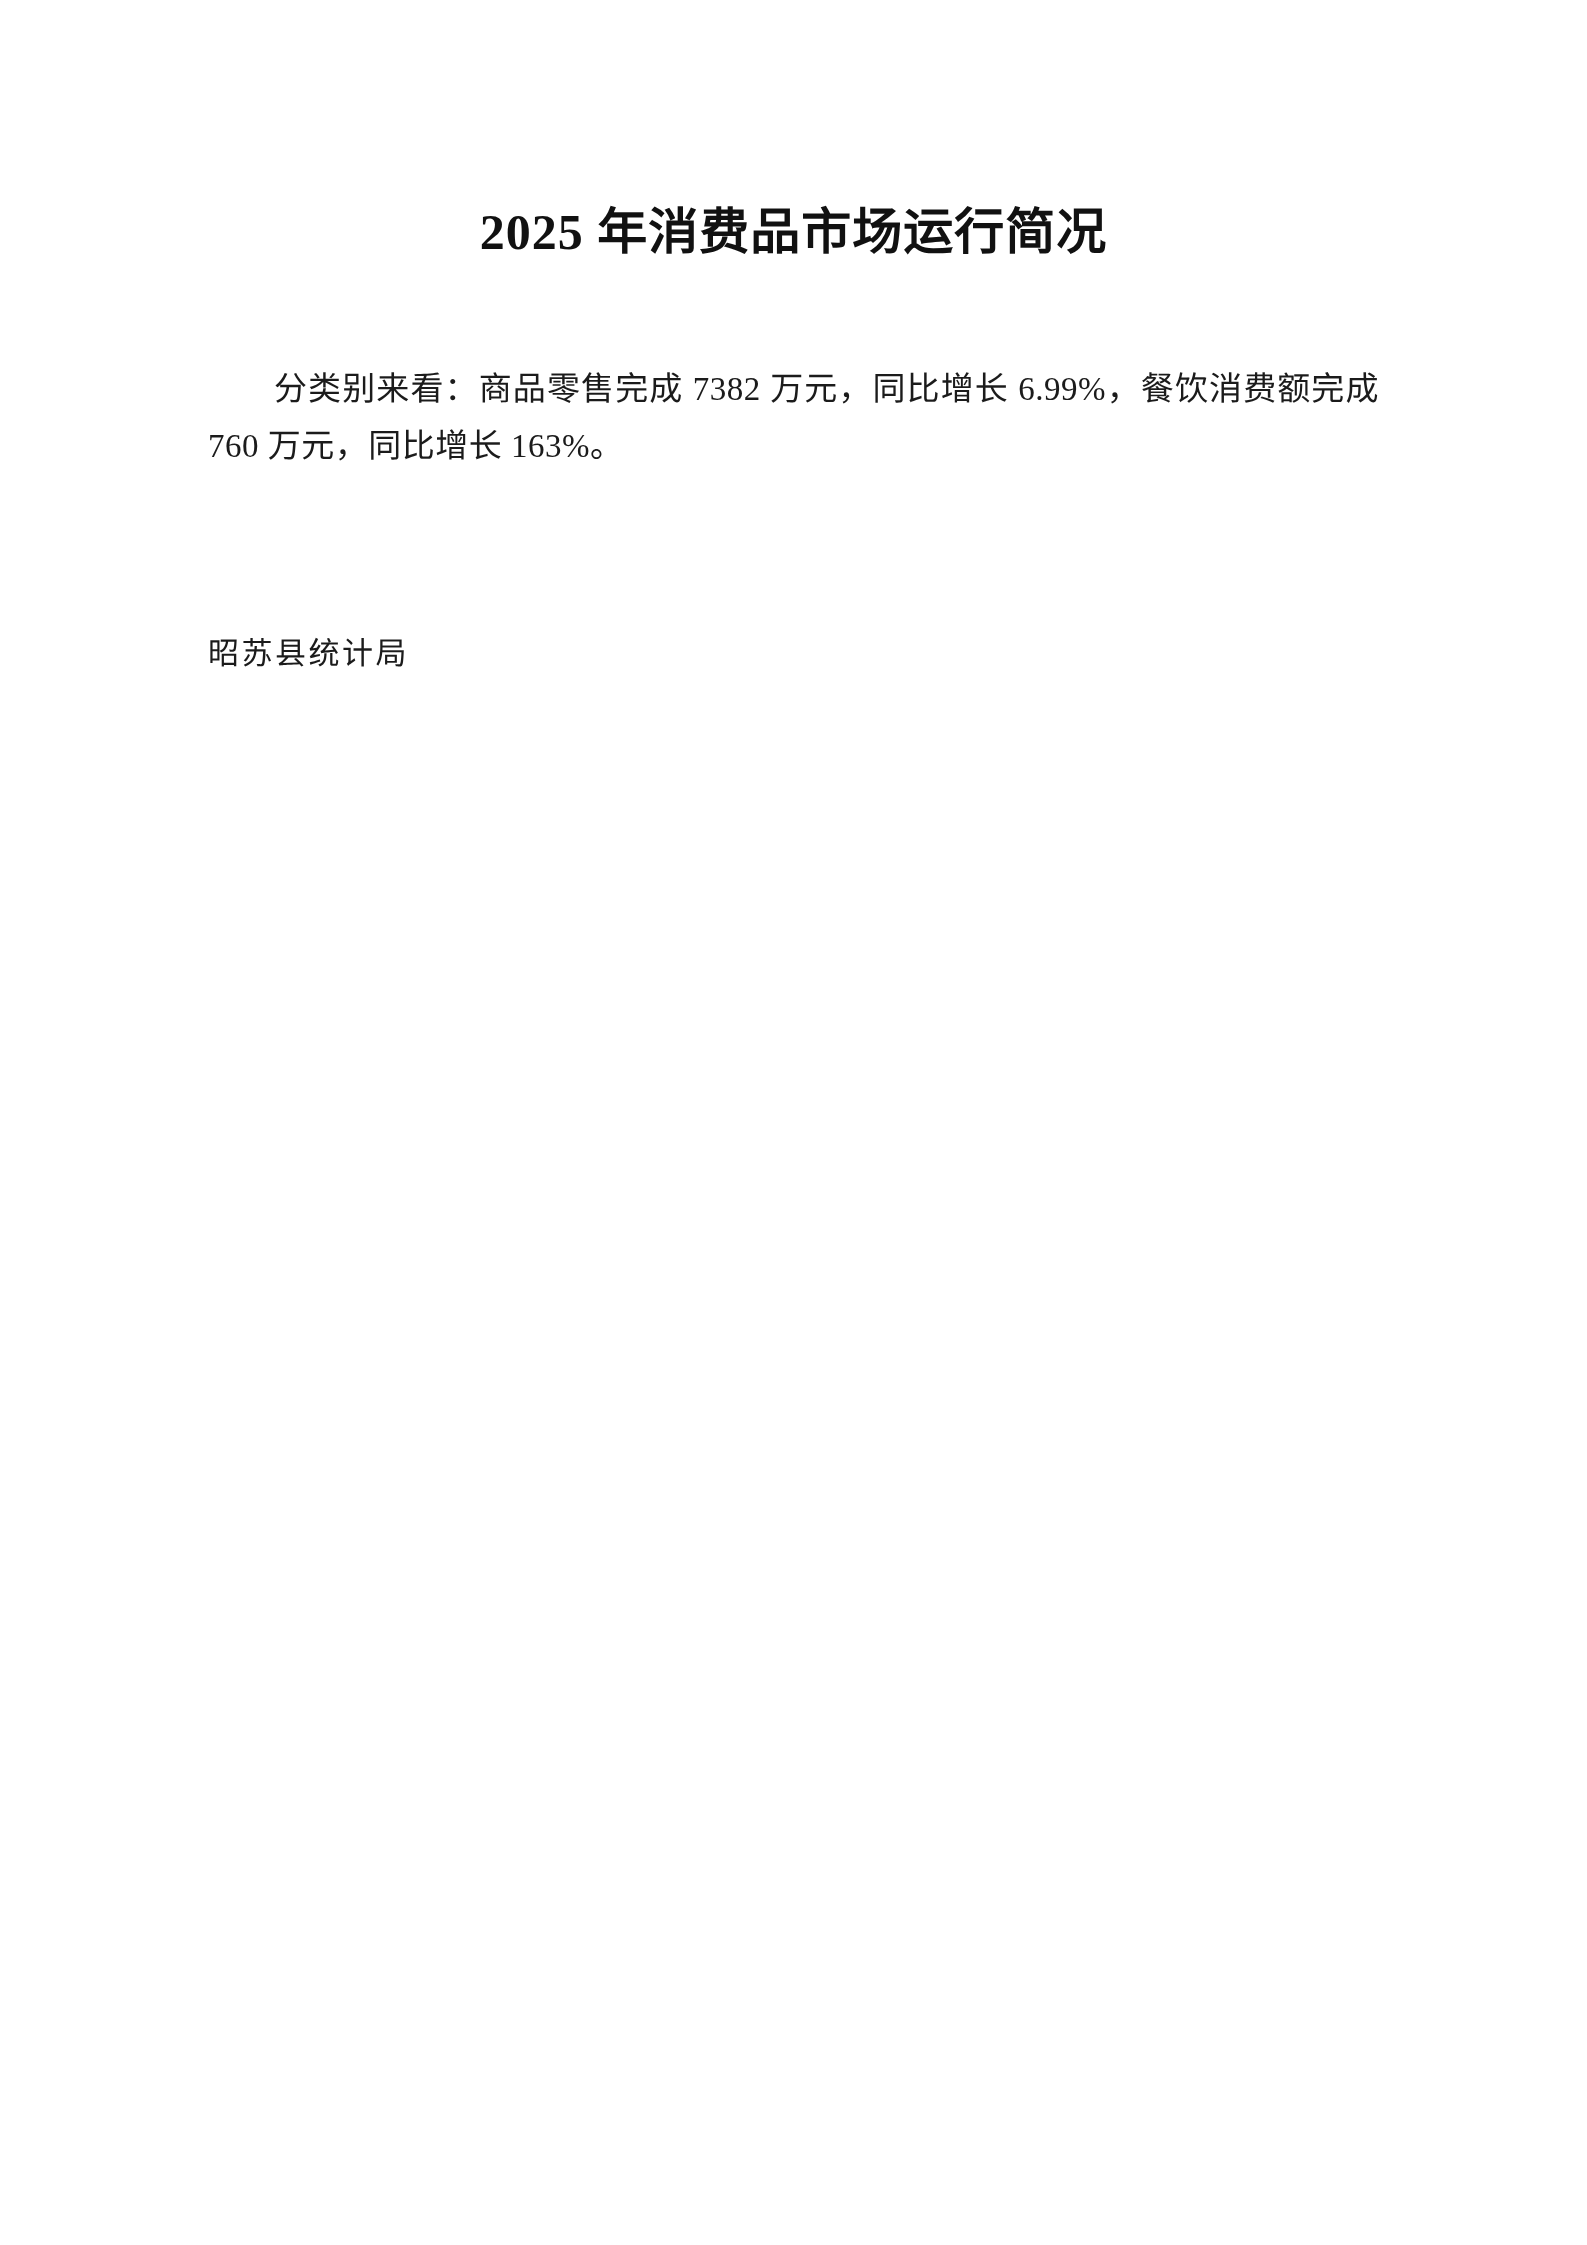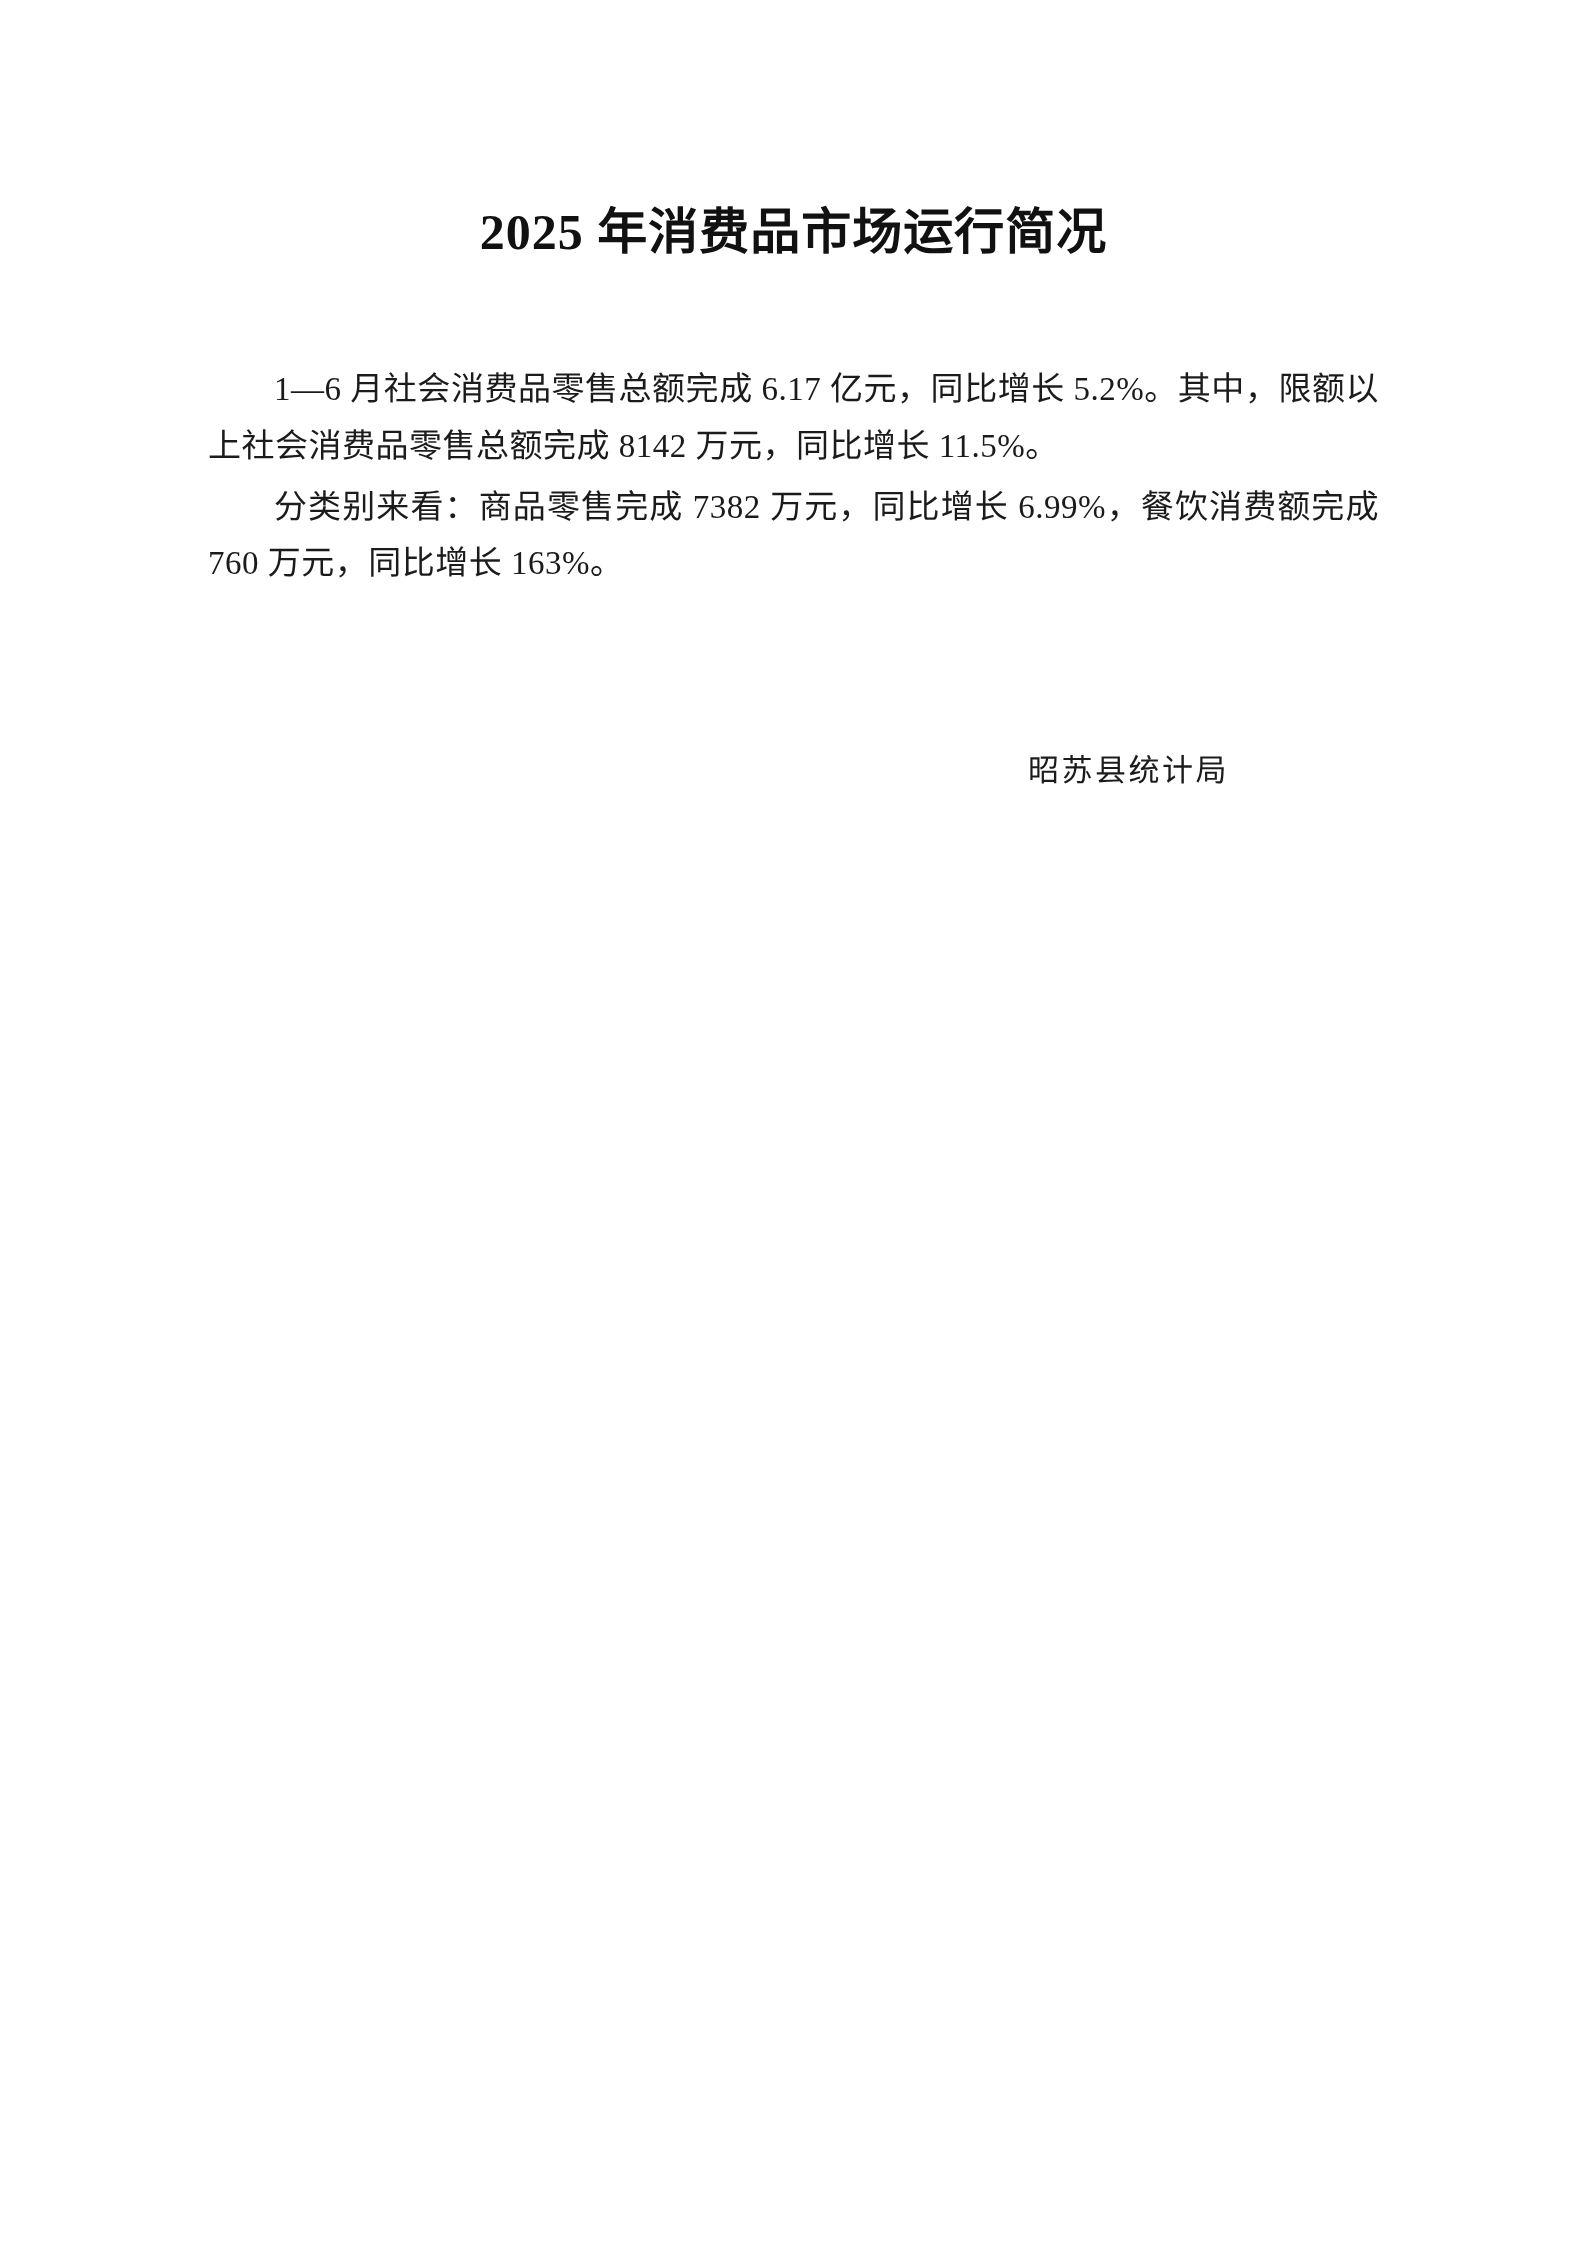--- a/index.html
+++ b/index.html
@@ -40,39 +40,38 @@
     line-height: 1.72;
     margin: 0 0 4px 0;
     text-align: justify;
     text-justify: inter-ideograph;
     text-indent: 66px;
     letter-spacing: 0.5px;
     color: #1b1b1b;
   }
   .signature {
     margin-top: 150px;
-    text-align: right;
+    text-align: left;
     padding-right: 150px;
   }
   .signature div {
     font-size: 31px;
     line-height: 1.85;
     letter-spacing: 2.5px;
     color: #1b1b1b;
   }
 </style>
 </head>
 <body>
 
 <div class="page">
 
   <h1 class="doc-title">2025 年消费品市场运行简况</h1>
 
   <div class="body-block">
-    <p class="para">1—6 月社会消费品零售总额完成 6.17 亿元，同比增长 5.2%。其中，限额以上社会消费品零售总额完成 8142 万元，同比增长 11.5%。</p>
     <p class="para">分类别来看：商品零售完成 7382 万元，同比增长 6.99%，餐饮消费额完成 760 万元，同比增长 163%。</p>
   </div>
 
   <div class="signature">
     <div>昭苏县统计局</div>
   </div>
 
 </div>
 
 </body></html>

